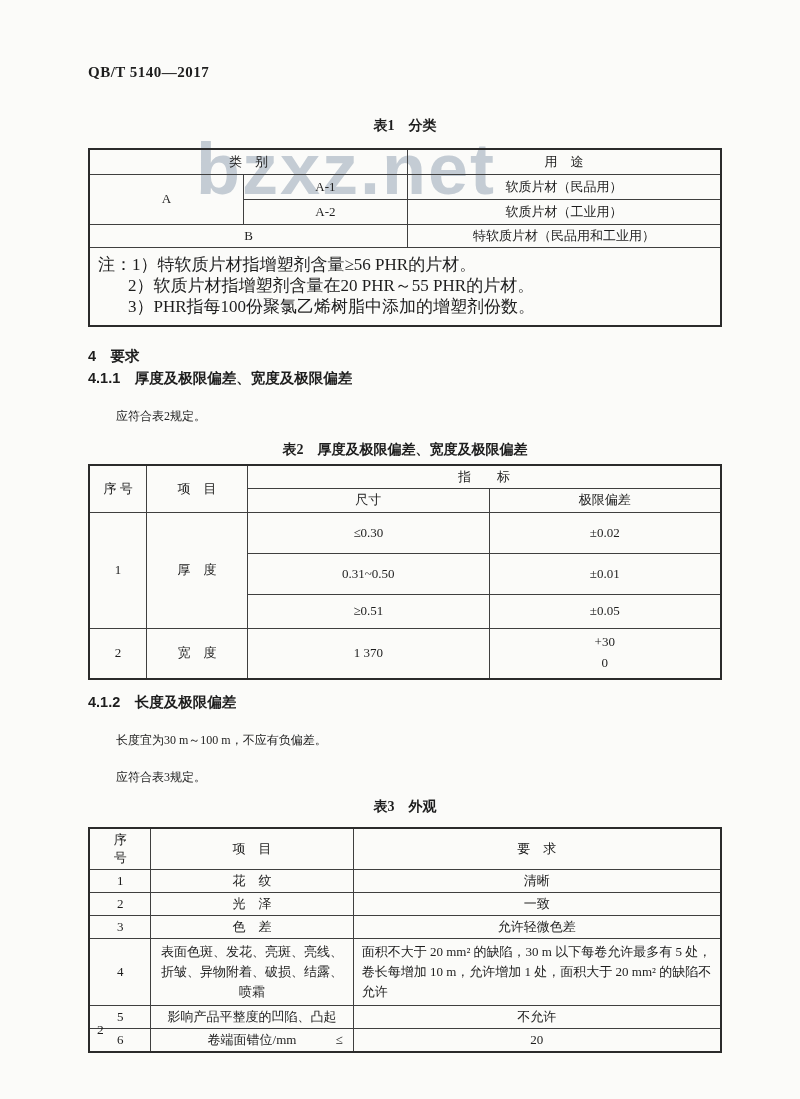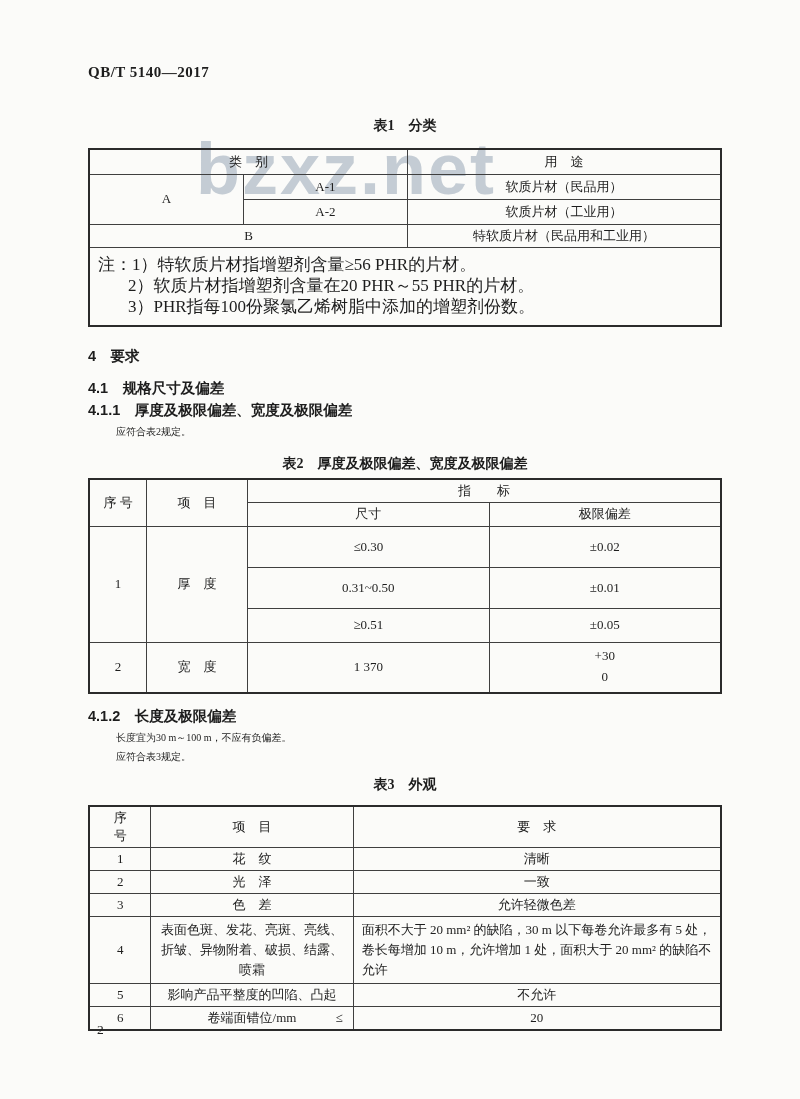--- a/index.html
+++ b/index.html
@@ -73,23 +73,23 @@
     font-weight: bold;
     font-size: 14.5px;
     font-family: "Liberation Sans", "DejaVu Sans", sans-serif;
   }
   .sh4   { margin-top: 20px; }
   .sh41  { margin-top: 13px; }
   .sh411 { margin-top: 3px; }
   .sh412 { margin-top: 13px; }
   .sh42  { margin-top: 6px; }
   .body-text {
-    font-size: 10px;
+    font-size: 12px;
     padding-left: 28px;
-    margin-top: 5px;
+    margin-top: 20px;
   }
   .unit-note {
     text-align: right;
     font-size: 12.5px;
     margin-top: 9px;
   }
   .pre { white-space: pre-line; line-height: 1.6; }
   .req-left { text-align: left !important; padding: 3px 8px !important; line-height: 20px; }
   .item-wrap { line-height: 20px; padding: 3px 6px !important; }
   .sym-cell { position: relative; }
@@ -156,21 +156,20 @@
         <td colspan="3" class="notes-cell">
           <div class="note-line">注：1）特软质片材指增塑剂含量≥56 PHR的片材。</div>
           <div class="note-line note-indent">2）软质片材指增塑剂含量在20 PHR～55 PHR的片材。</div>
           <div class="note-line note-indent">3）PHR指每100份聚氯乙烯树脂中添加的增塑剂份数。</div>
         </td>
       </tr>
     </tbody>
       </table>
 
     <div class="sec-h sh4">4　要求</div>
-    <div class="sec-h sh41">4.1　规格尺寸及偏差</div>
     <div class="sec-h sh411">4.1.1　厚度及极限偏差、宽度及极限偏差</div>
     <div class="body-text">应符合表2规定。</div>
 
     <div class="tbl-caption cap2">表2　厚度及极限偏差、宽度及极限偏差</div>
     <table class="std t2">
       <colgroup>
           <col style="width:9.1%">
           <col style="width:16%">
           <col style="width:38.2%">
           <col style="width:36.7%">

